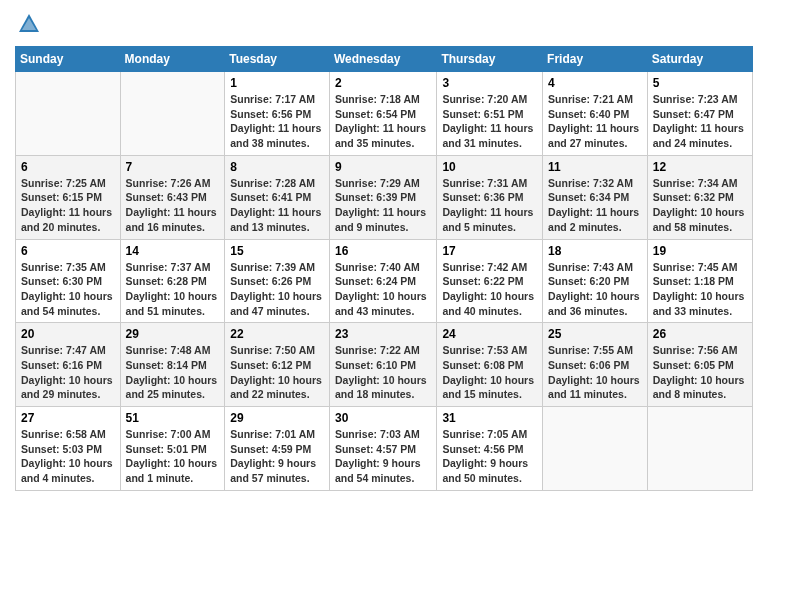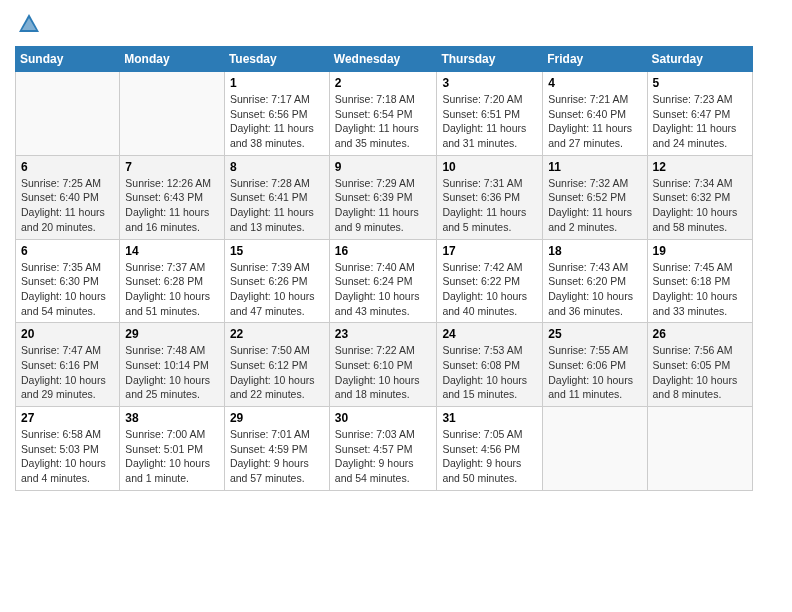--- a/index.html
+++ b/index.html
@@ -87,20 +87,21 @@
     .day-num {
       font-weight: bold;
       font-size: 12px;
       display: block;
       margin-bottom: 2px;
     }
     .day-info {
       font-size: 10.5px;
       color: #333;
       line-height: 1.4;
+      font-weight: bold;
     }
     .row-shaded td {
       background: #f3f3f3;
     }
   </style>
 </head>
 <body>
 
 <div class="page">
   <div class="header">
@@ -164,26 +165,26 @@
             <span class="day-num">5</span>
             <div class="day-info">Sunrise: 7:23 AM
 Sunset: 6:47 PM
 Daylight: 11 hours and 24 minutes.</div>
           </td>
         </tr>
         <tr class="row-shaded">
           <td>
             <span class="day-num">6</span>
             <div class="day-info">Sunrise: 7:25 AM
-Sunset: 6:40 PM
+Sunset: 6:15 PM
 Daylight: 11 hours and 20 minutes.</div>
           </td>
           <td>
             <span class="day-num">7</span>
-            <div class="day-info">Sunrise: 12:26 AM
+            <div class="day-info">Sunrise: 7:26 AM
 Sunset: 6:43 PM
 Daylight: 11 hours and 16 minutes.</div>
           </td>
           <td>
             <span class="day-num">8</span>
             <div class="day-info">Sunrise: 7:28 AM
 Sunset: 6:41 PM
 Daylight: 11 hours and 13 minutes.</div>
           </td>
           <td>
@@ -194,21 +195,21 @@
           </td>
           <td>
             <span class="day-num">10</span>
             <div class="day-info">Sunrise: 7:31 AM
 Sunset: 6:36 PM
 Daylight: 11 hours and 5 minutes.</div>
           </td>
           <td>
             <span class="day-num">11</span>
             <div class="day-info">Sunrise: 7:32 AM
-Sunset: 6:52 PM
+Sunset: 6:34 PM
 Daylight: 11 hours and 2 minutes.</div>
           </td>
           <td>
             <span class="day-num">12</span>
             <div class="day-info">Sunrise: 7:34 AM
 Sunset: 6:32 PM
 Daylight: 10 hours and 58 minutes.</div>
           </td>
         </tr>
         <tr>
@@ -244,35 +245,35 @@
           </td>
           <td>
             <span class="day-num">18</span>
             <div class="day-info">Sunrise: 7:43 AM
 Sunset: 6:20 PM
 Daylight: 10 hours and 36 minutes.</div>
           </td>
           <td>
             <span class="day-num">19</span>
             <div class="day-info">Sunrise: 7:45 AM
-Sunset: 6:18 PM
+Sunset: 1:18 PM
 Daylight: 10 hours and 33 minutes.</div>
           </td>
         </tr>
         <tr class="row-shaded">
           <td>
             <span class="day-num">20</span>
             <div class="day-info">Sunrise: 7:47 AM
 Sunset: 6:16 PM
 Daylight: 10 hours and 29 minutes.</div>
           </td>
           <td>
             <span class="day-num">29</span>
             <div class="day-info">Sunrise: 7:48 AM
-Sunset: 10:14 PM
+Sunset: 8:14 PM
 Daylight: 10 hours and 25 minutes.</div>
           </td>
           <td>
             <span class="day-num">22</span>
             <div class="day-info">Sunrise: 7:50 AM
 Sunset: 6:12 PM
 Daylight: 10 hours and 22 minutes.</div>
           </td>
           <td>
             <span class="day-num">23</span>
@@ -300,21 +301,21 @@
           </td>
         </tr>
         <tr>
           <td>
             <span class="day-num">27</span>
             <div class="day-info">Sunrise: 6:58 AM
 Sunset: 5:03 PM
 Daylight: 10 hours and 4 minutes.</div>
           </td>
           <td>
-            <span class="day-num">38</span>
+            <span class="day-num">51</span>
             <div class="day-info">Sunrise: 7:00 AM
 Sunset: 5:01 PM
 Daylight: 10 hours and 1 minute.</div>
           </td>
           <td>
             <span class="day-num">29</span>
             <div class="day-info">Sunrise: 7:01 AM
 Sunset: 4:59 PM
 Daylight: 9 hours and 57 minutes.</div>
           </td>

